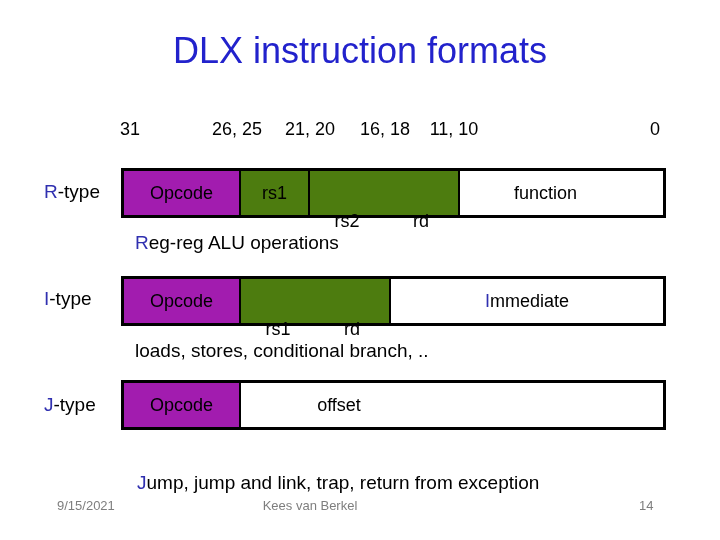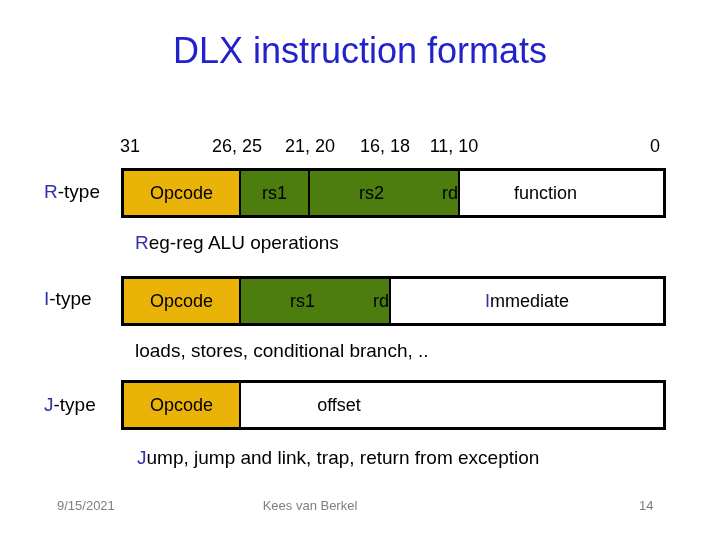--- a/index.html
+++ b/index.html
@@ -8,41 +8,41 @@
     font-family:"Liberation Sans", sans-serif;
     position:relative; overflow:hidden;
     -webkit-font-smoothing:antialiased;
   }
   .title {
     position:absolute; top:30px; left:0; width:720px;
     text-align:center; font-size:36px; letter-spacing:0px;
     color:#2222CC;
   }
   .bl {
-    position:absolute; top:136px; font-size:18px; color:#000;
+    position:absolute; top:119px; font-size:18px; color:#000;
   }
   .bl.center { width:80px; text-align:center; }
   .typelabel {
     position:absolute; left:44px; font-size:19px; color:#000;
   }
   .accent { color:#3030B0; }
   .fmtbox {
     position:absolute; left:121px; width:545px; height:50px;
     border:3px solid #000; box-sizing:border-box; background:#fff;
   }
   .field {
     position:absolute; top:0; height:44px; line-height:44px;
     text-align:center; font-size:18px; color:#000;
     box-sizing:border-box;
   }
   .divr { border-right:2px solid #000; }
-  .pink { background:#eab308; }
+  .pink { background:#a21caf; }
   .green { background:#4d7c0f; }
   .split { display:flex; }
-  .split span { flex:1 1 50%; text-align:right; }
+  .split span { flex:1 1 50%; text-align:center;margin-top:28px; }
   .caption {
     position:absolute; font-size:19px; color:#000;
   }
   .footer {
     position:absolute; top:498px; font-size:13px; color:#7E7E7E;
   }
   .footer.center { left:0; width:620px; text-align:center; }
 </style>
 </head>
 <body>
@@ -87,19 +87,19 @@
 </div>
 <div class="caption" style="left:135px; top:340px;">loads, stores, conditional branch, ..</div>
 
 <div class="typelabel" style="top:394px;">
   <span class="accent">J</span><span>-type</span>
 </div>
 <div class="fmtbox" style="top:380px;">
   <div class="field pink divr" style="left:0; width:117px;">Opcode</div>
   <div class="field" style="left:0; width:430px;">offset</div>
 </div>
-<div class="caption" style="left:137px; top:447px;">
+<div class="caption" style="left:137px; top:472px;">
   <span class="accent">J</span><span>ump, jump and link, trap, return from exception</span>
 </div>
 
 <div class="footer" style="left:57px;">9/15/2021</div>
 <div class="footer center">Kees van Berkel</div>
 <div class="footer" style="left:639px;">14</div>
 
 </body></html>

